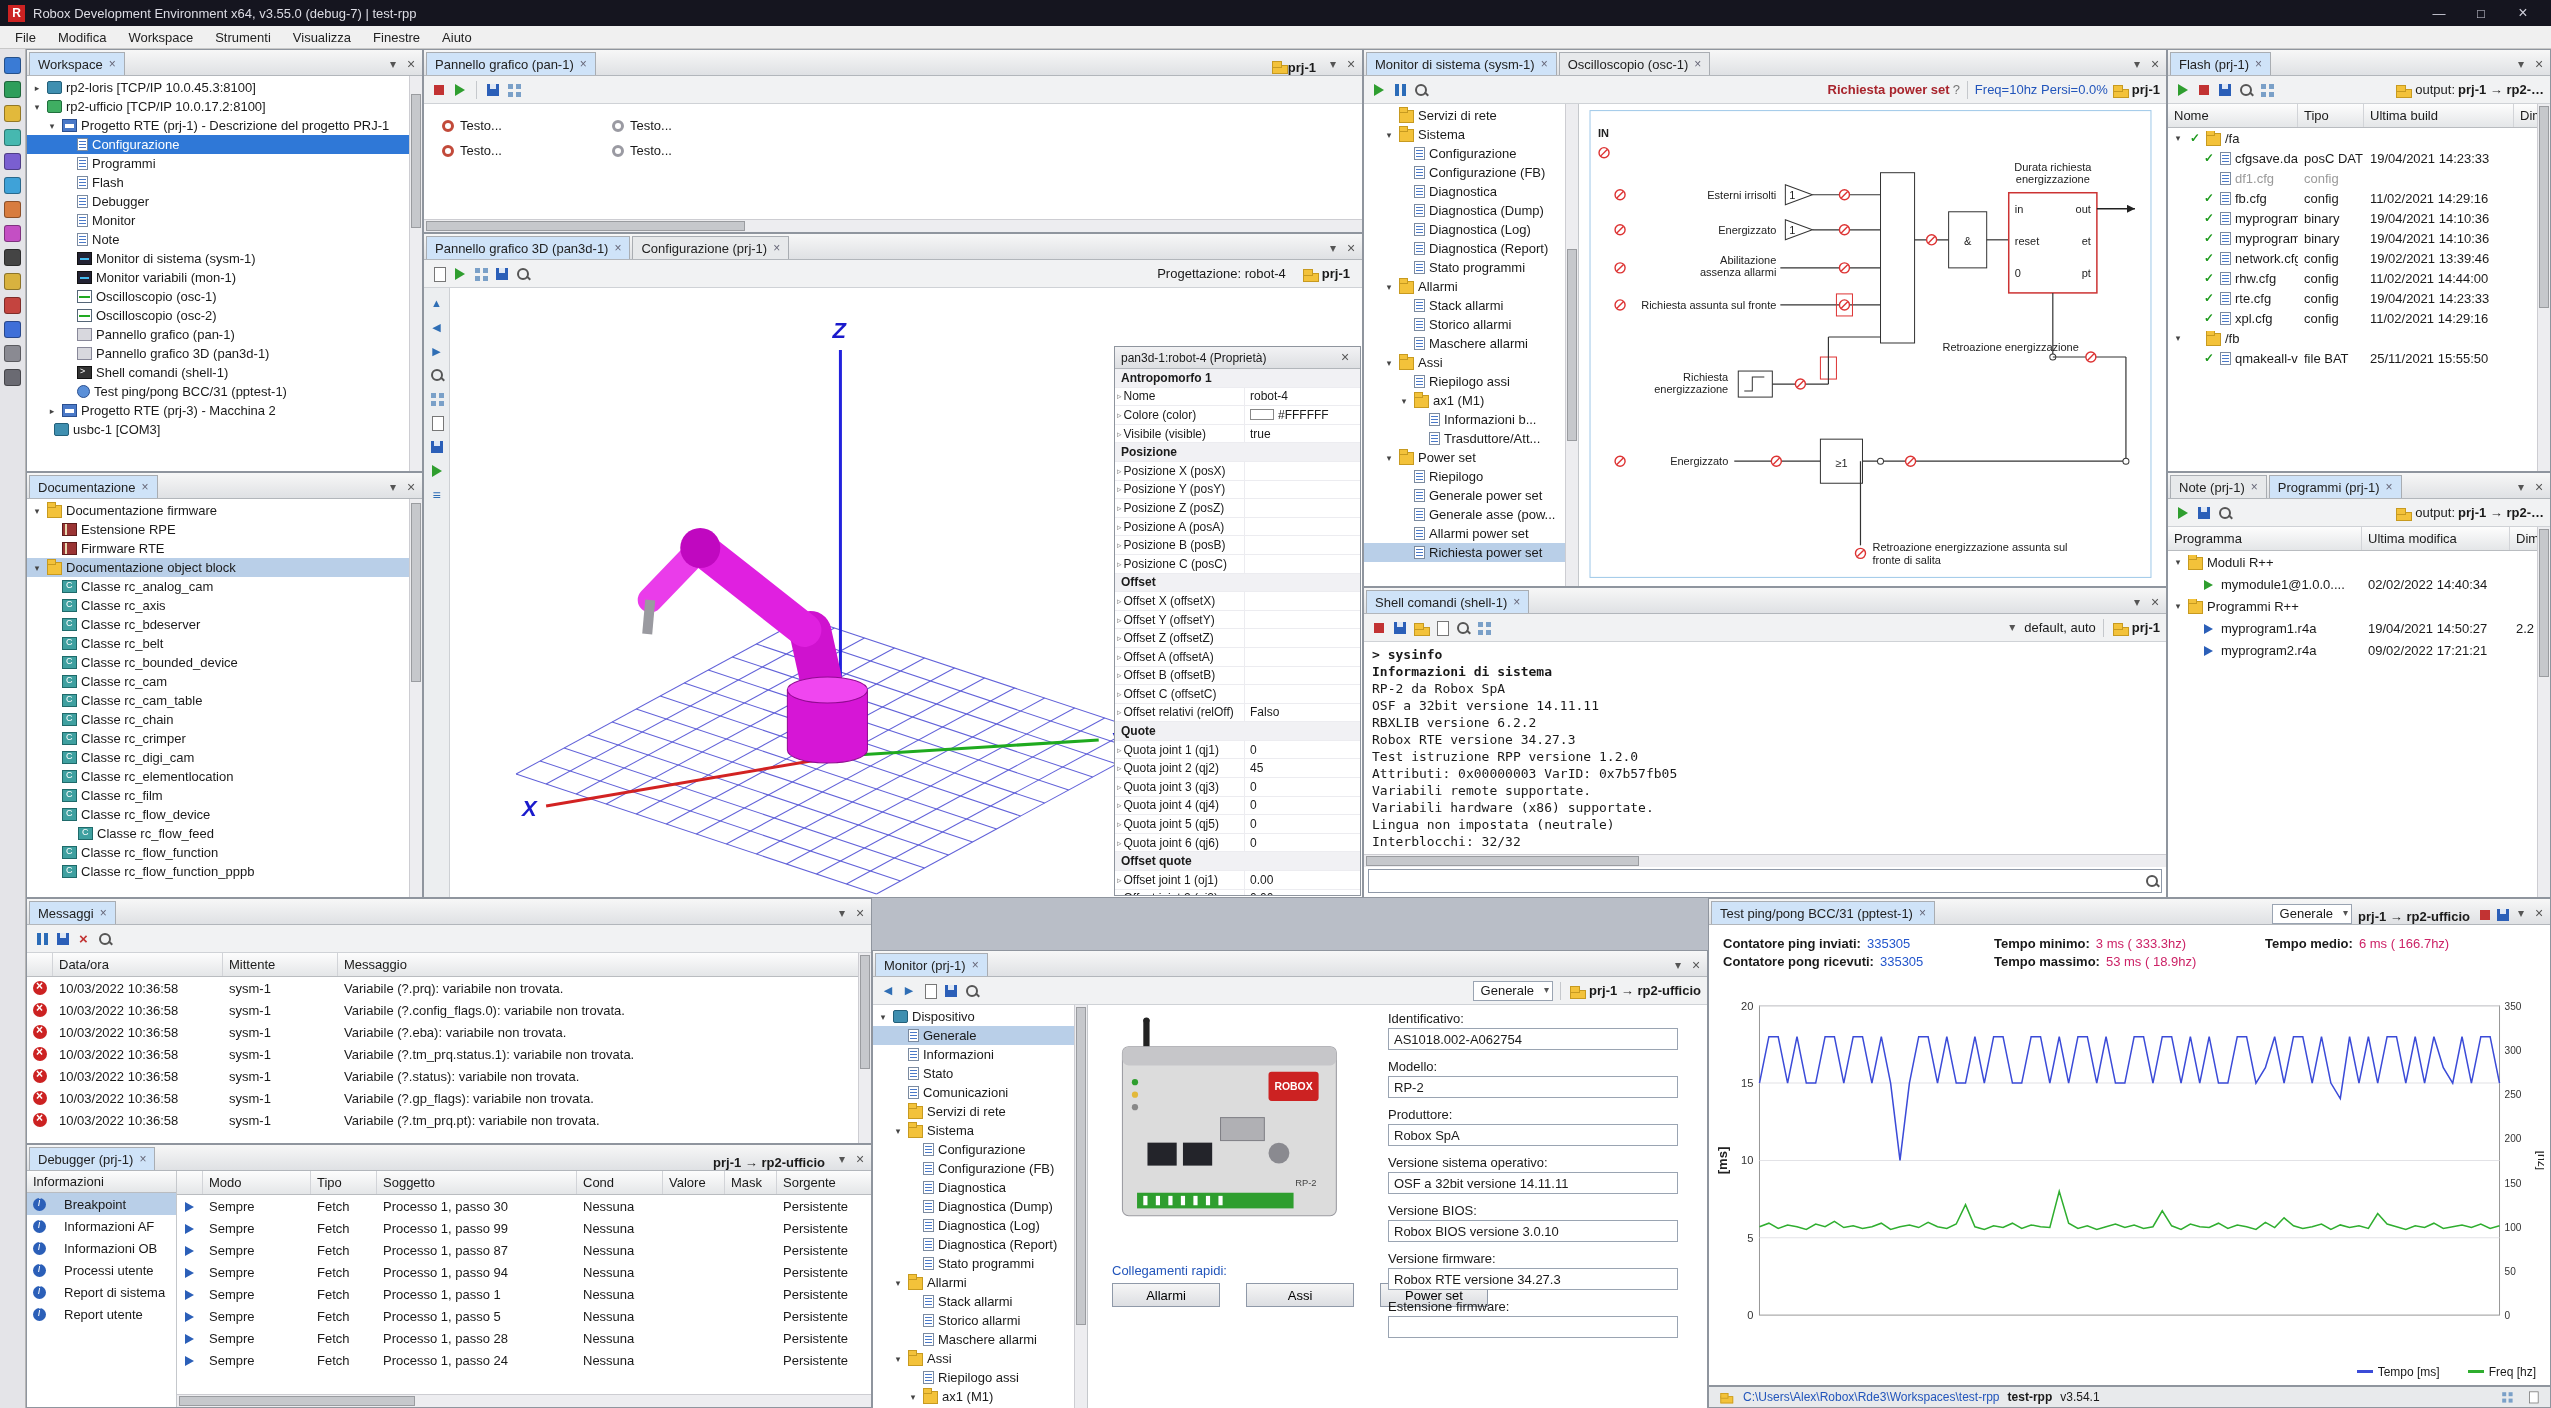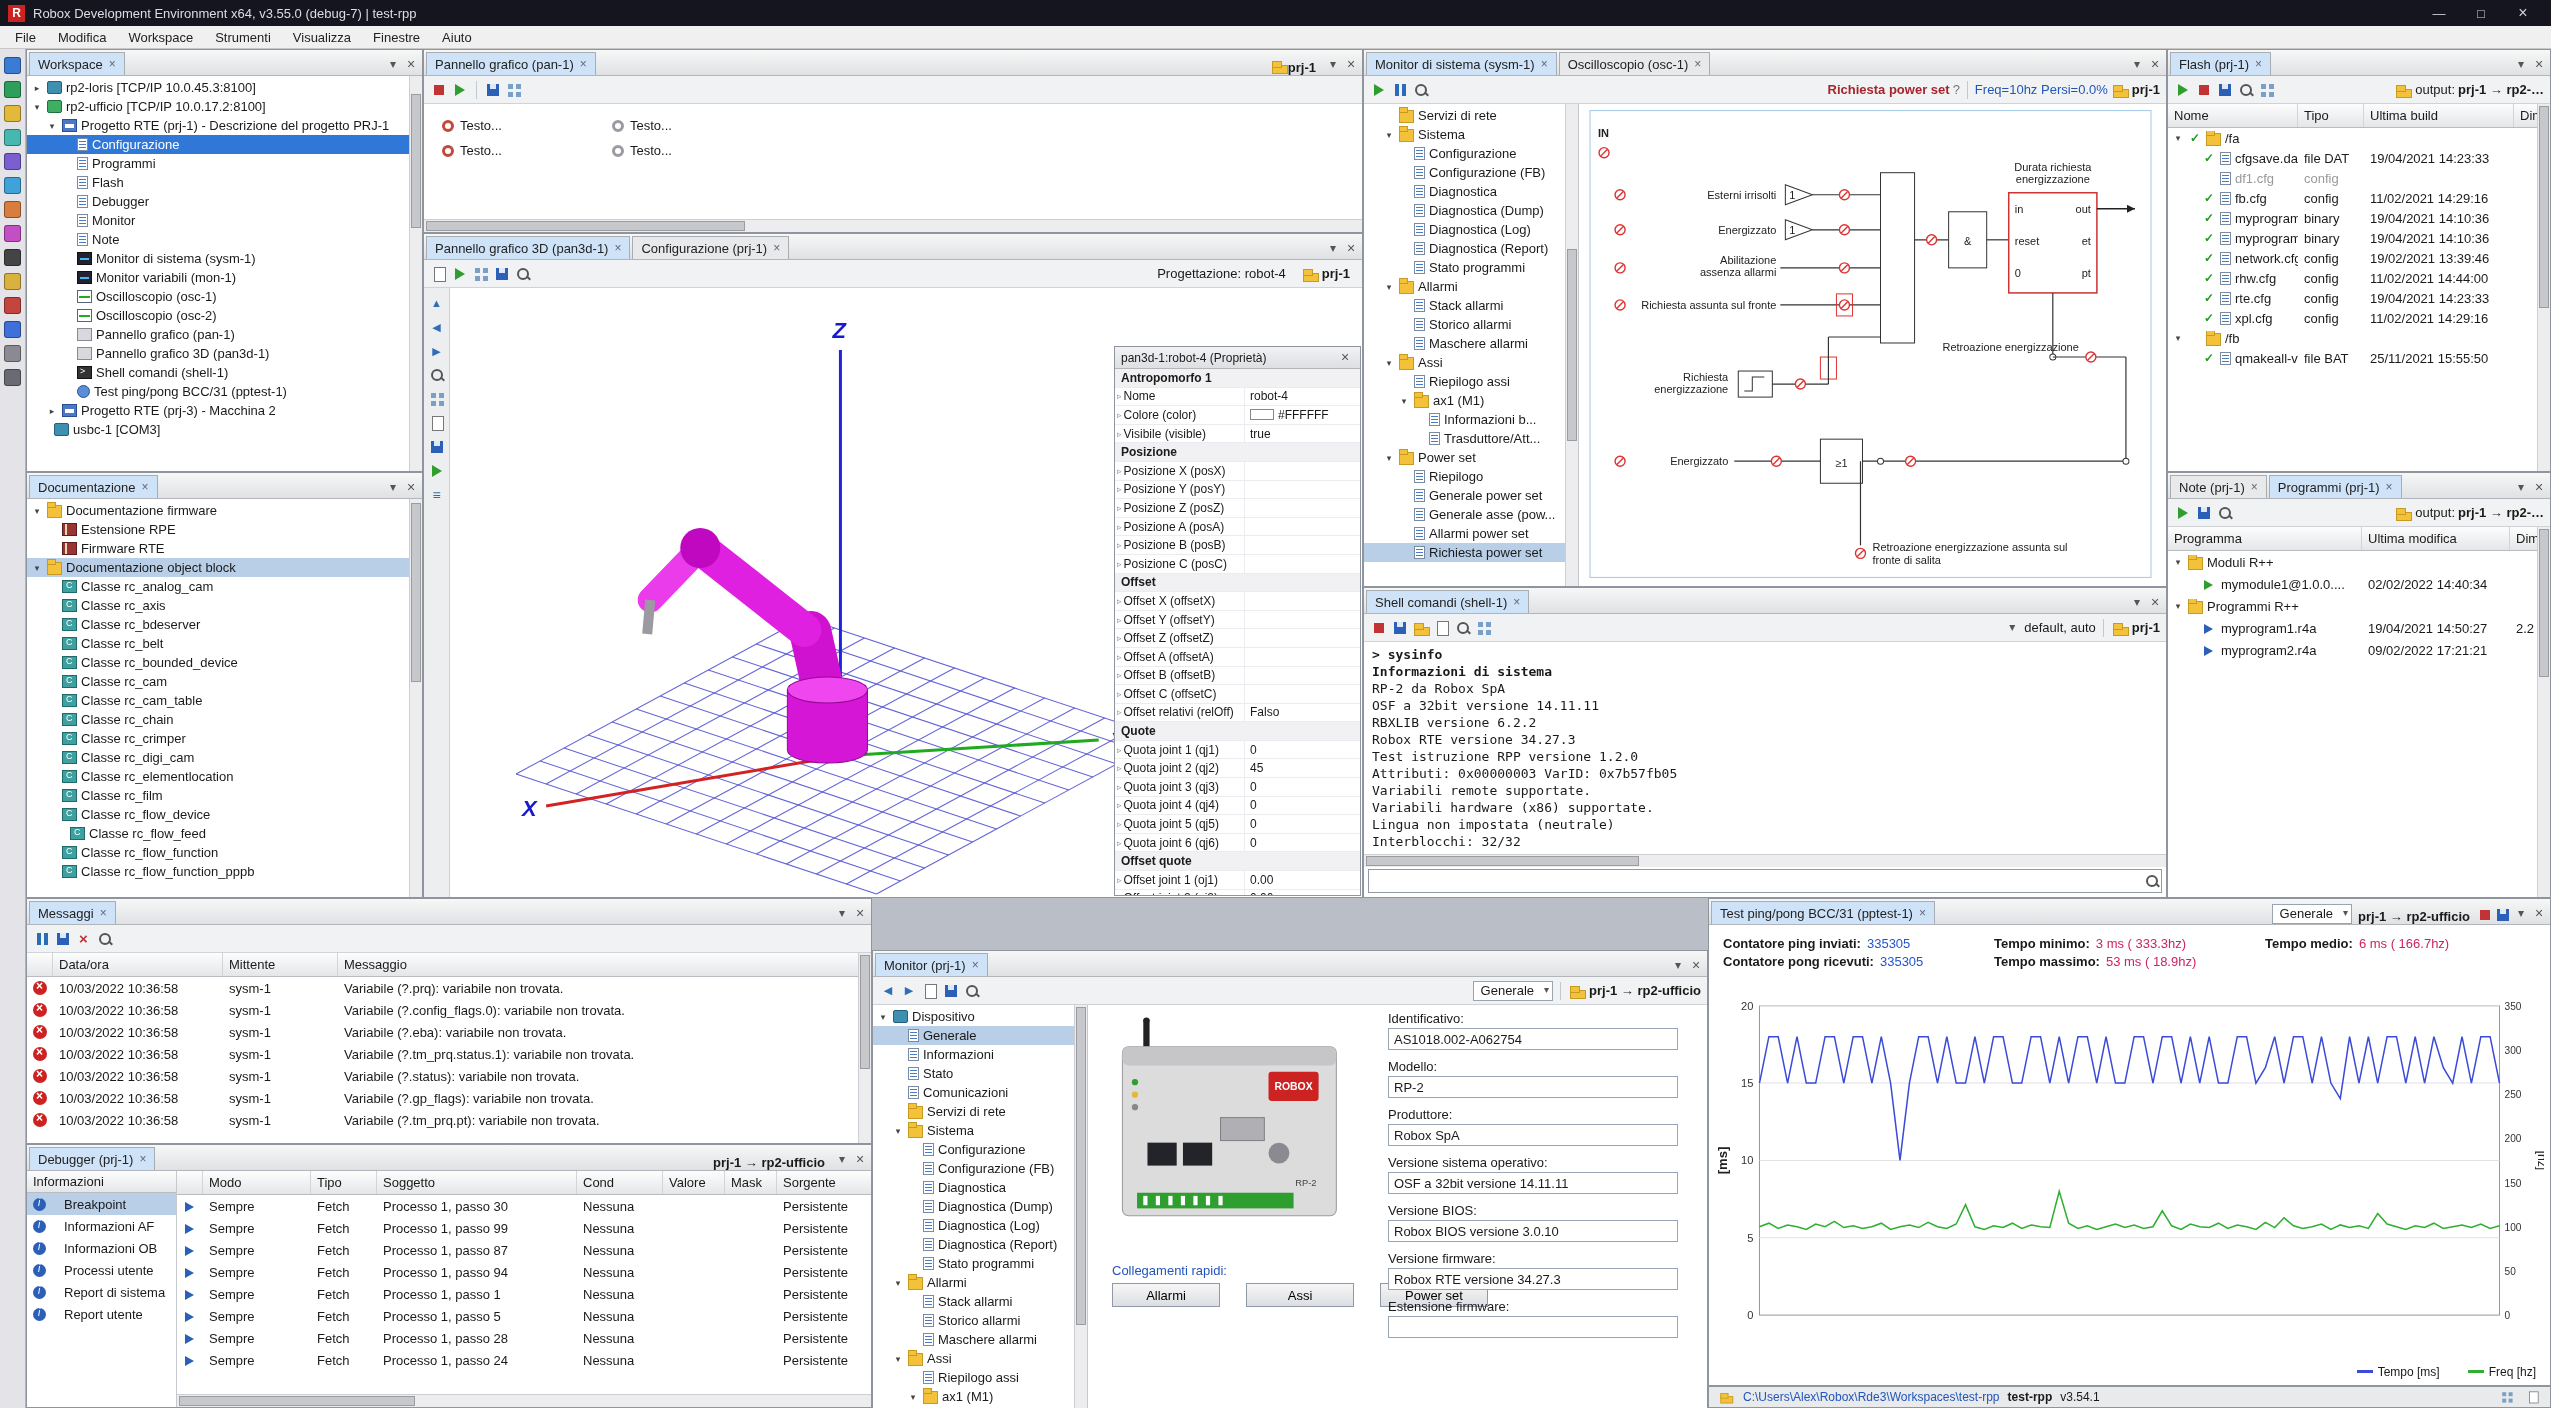--- a/index.html
+++ b/index.html
@@ -386,21 +386,21 @@
           <div class="trow" style="padding-left: 19px;">
             <span class="arr"></span>
             <span class="tic tic-class"></span>
             <span class="tlabel">Classe rc_film</span>
           </div>
           <div class="trow" style="padding-left: 19px;">
             <span class="arr"></span>
             <span class="tic tic-class"></span>
             <span class="tlabel">Classe rc_flow_device</span>
           </div>
-          <div class="trow" style="padding-left: 27px;">
+          <div class="trow" style="padding-left: 35px;">
             <span class="arr"></span>
             <span class="tic tic-class"></span>
             <span class="tlabel">Classe rc_flow_feed</span>
           </div>
           <div class="trow" style="padding-left: 19px;">
             <span class="arr"></span>
             <span class="tic tic-class"></span>
             <span class="tlabel">Classe rc_flow_function</span>
           </div>
           <div class="trow" style="padding-left: 19px;">
@@ -1360,21 +1360,21 @@
             <div></div>
             <div></div>
           </div>
           <div class="gt-row" style="height: 20px; grid-template-columns: 1fr 66px 150px 36px;">
             <div style="padding-left: 18px;">
               <span class="arr"></span>
               <span class="chk">✓</span>
               <span class="tic tic-file"></span>
               <span>cfgsave.dat</span>
             </div>
-            <div>file DAT</div>
+            <div>posC DAT</div>
             <div>19/04/2021 14:23:33</div>
             <div></div>
           </div>
           <div class="gt-row" style="height: 20px; grid-template-columns: 1fr 66px 150px 36px;">
             <div style="padding-left: 18px;">
               <span class="arr"></span>
               <span class="chk"></span>
               <span class="tic tic-file"></span>
               <span class="grey">df1.cfg</span>
             </div>

